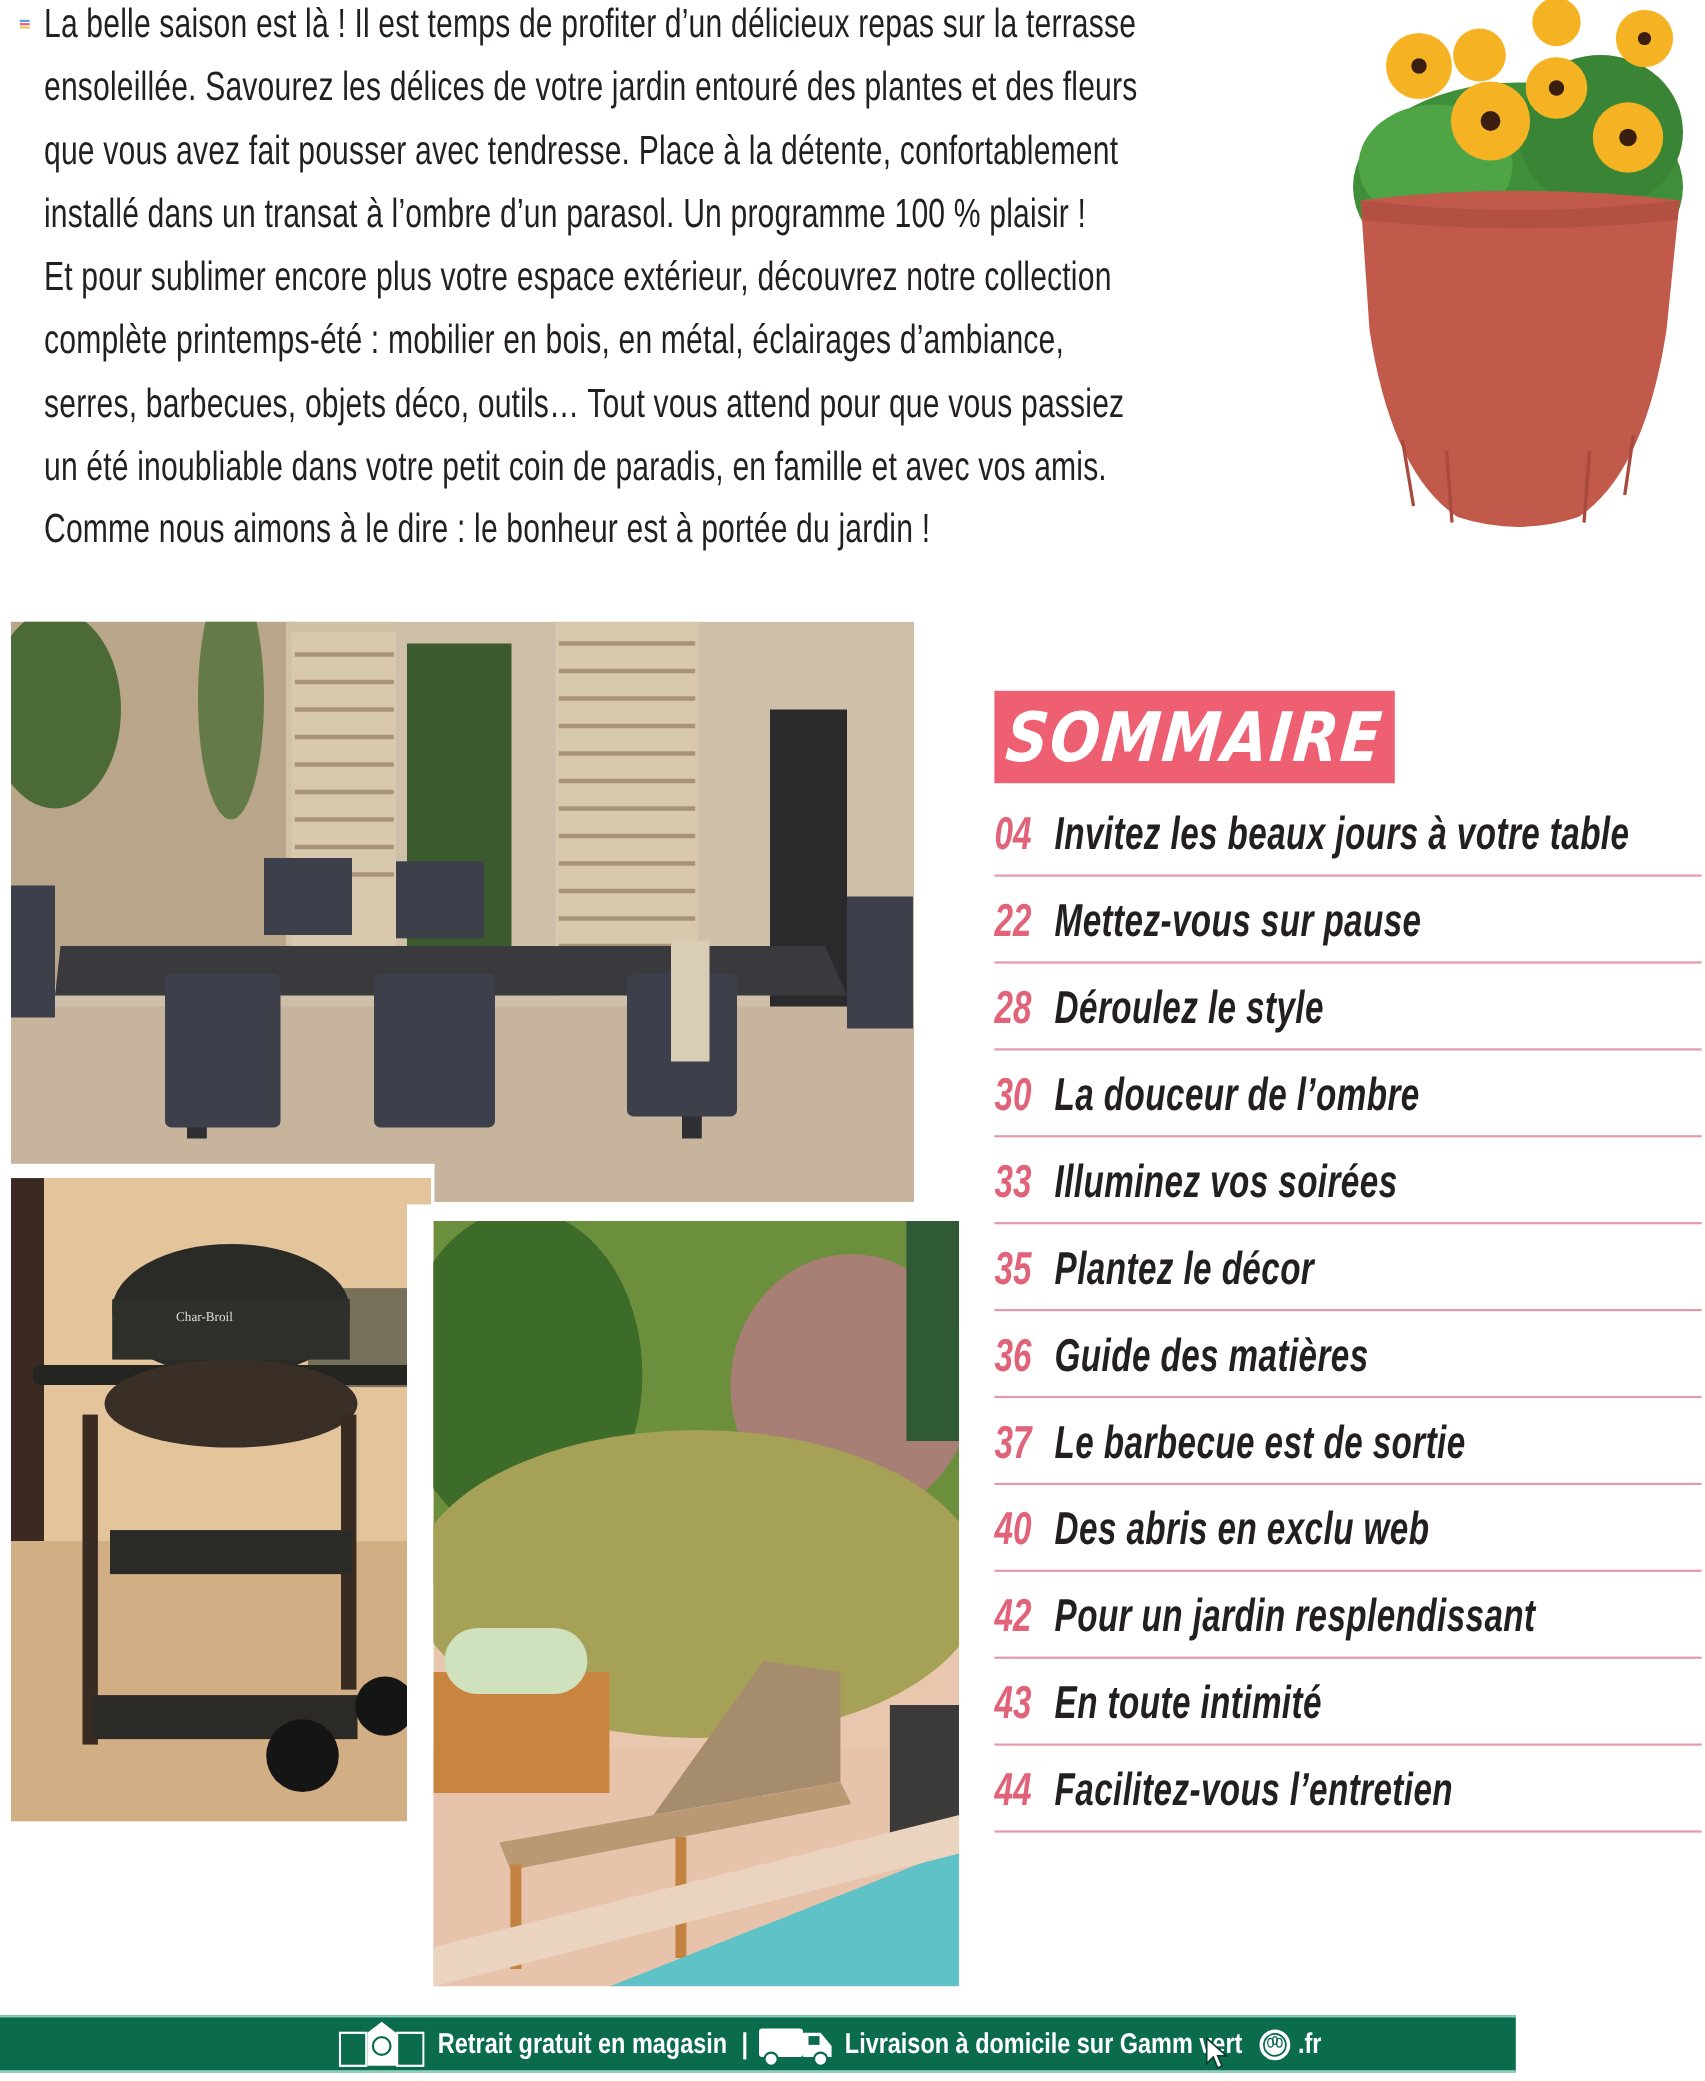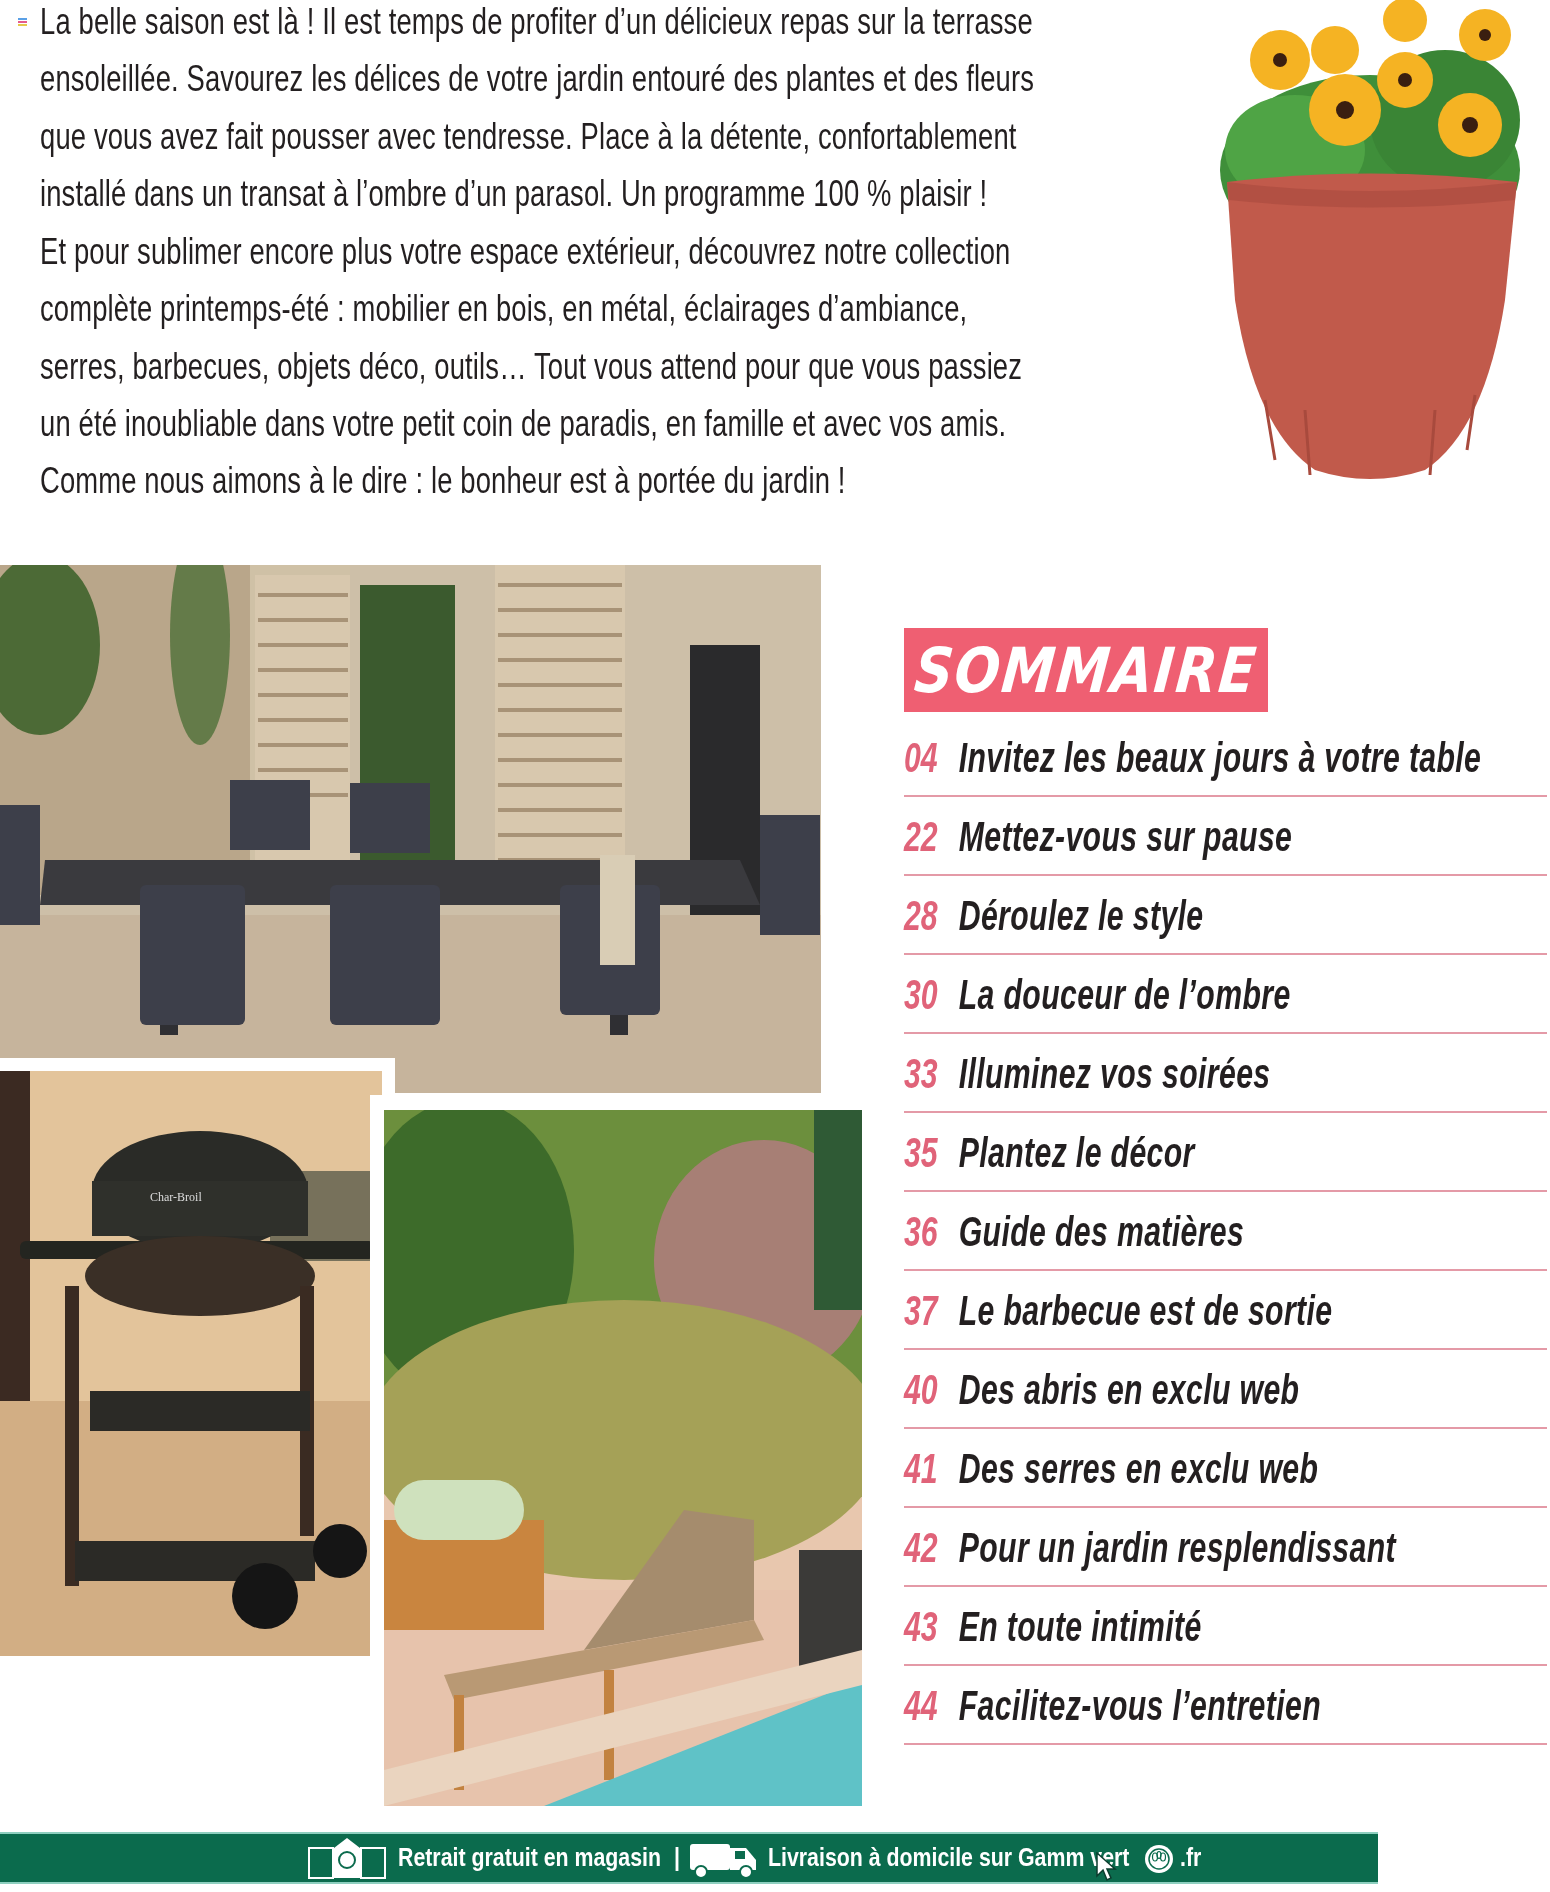--- a/index.html
+++ b/index.html
@@ -15,21 +15,21 @@
 
   
   .intro { left:40px; top:0; width:1400px; }
   .intro-line {
     position:absolute; left:0; white-space:nowrap;
     font-size:37px; line-height:40px; font-weight:400; color:#231f20;
     transform:scaleX(0.74); transform-origin:left top; letter-spacing:0.2px;
   }
 
   
-  .photo { overflow:hidden; }
+  .photo { overflow:hidden;padding-left:10px; }
   .flower-pot { left:1205px; top:0; width:330px; height:490px; }
   .terrace-photo { left:0; top:565px; width:821px; height:528px; }
   .bbq-frame { left:0; top:1058px; width:395px; height:610px; background:#fff; }
   .bbq-photo { left:0; top:1071px; width:382px; height:585px; }
   .lounge-frame { left:370px; top:1095px; width:505px; height:722px; background:#fff; }
   .lounge-photo { left:384px; top:1110px; width:478px; height:696px; }
 
   
   .sommaire-badge {
     left:904px; top:628px; width:364px; height:84px; background:#ef5f72;
@@ -240,23 +240,20 @@
       <div class="toc-inner"><span class="toc-num">35</span><span class="toc-label">Plantez le décor</span></div>
     </div>
   <div class="toc-row">
       <div class="toc-inner"><span class="toc-num">36</span><span class="toc-label">Guide des matières</span></div>
     </div>
   <div class="toc-row">
       <div class="toc-inner"><span class="toc-num">37</span><span class="toc-label">Le barbecue est de sortie</span></div>
     </div>
   <div class="toc-row">
       <div class="toc-inner"><span class="toc-num">40</span><span class="toc-label">Des abris en exclu web</span></div>
-    </div>
-  <div class="toc-row">
-      <div class="toc-inner"><span class="toc-num">41</span><span class="toc-label">Des serres en exclu web</span></div>
     </div>
   <div class="toc-row">
       <div class="toc-inner"><span class="toc-num">42</span><span class="toc-label">Pour un jardin resplendissant</span></div>
     </div>
   <div class="toc-row">
       <div class="toc-inner"><span class="toc-num">43</span><span class="toc-label">En toute intimité</span></div>
     </div>
   <div class="toc-row">
       <div class="toc-inner"><span class="toc-num">44</span><span class="toc-label">Facilitez-vous l’entretien</span></div>
     </div>

